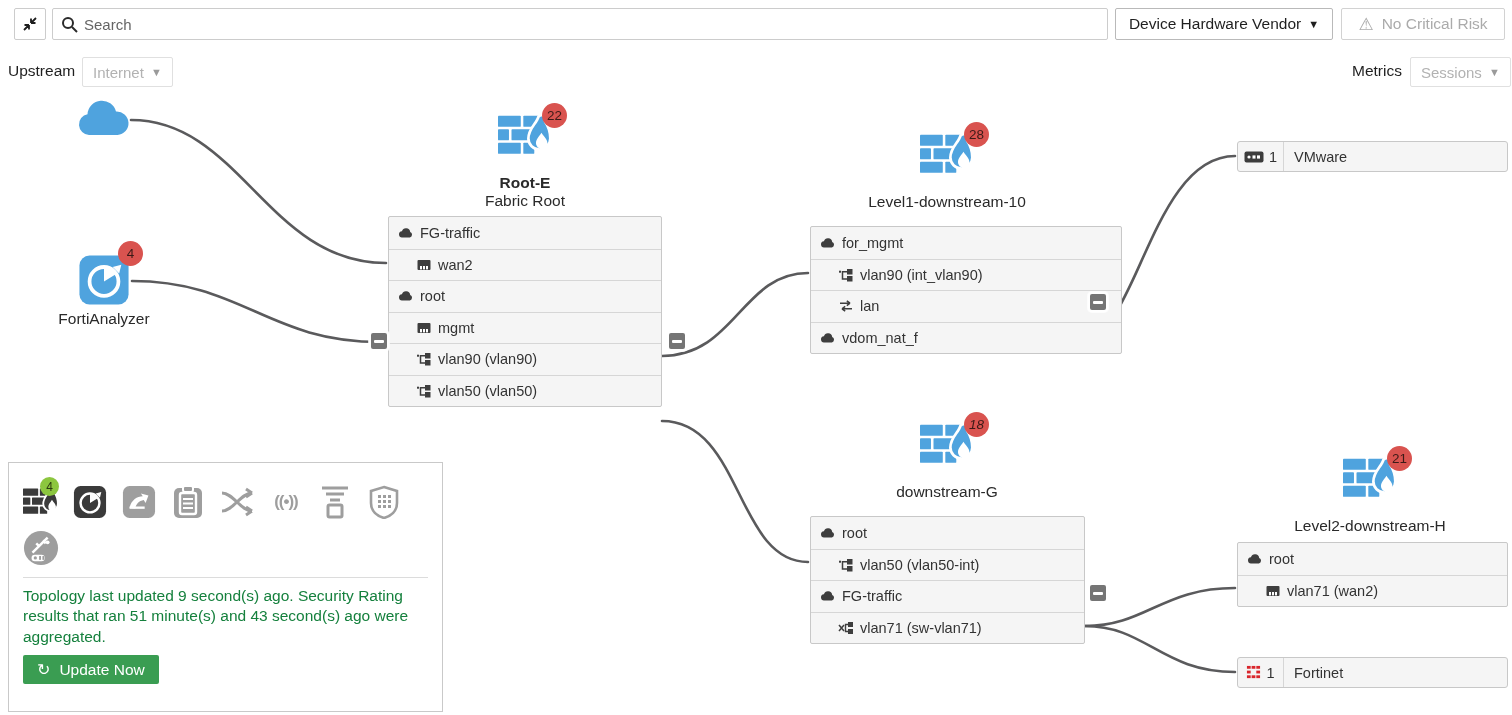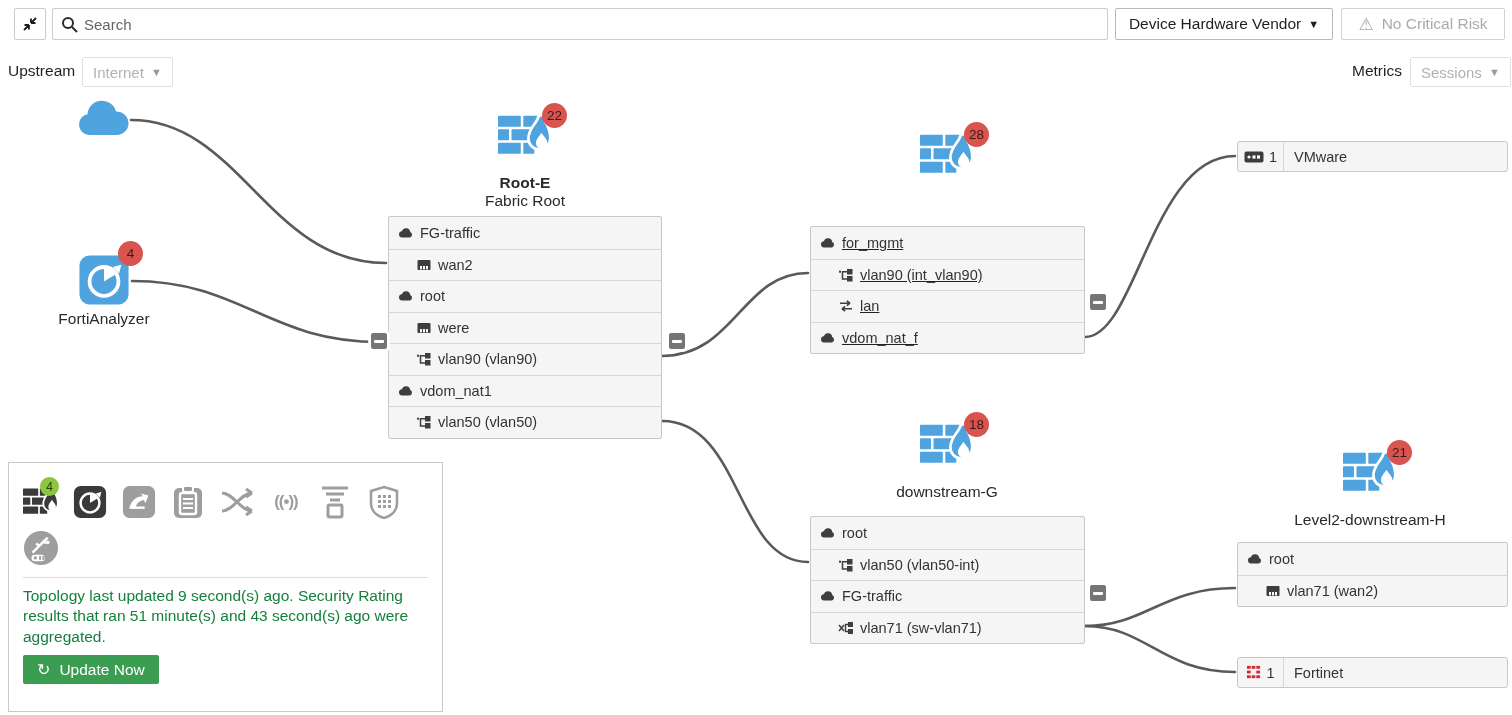--- a/index.html
+++ b/index.html
@@ -232,51 +232,46 @@
   <div class="frow vdom">
       <svg class="ric">
         <use href="#i-cloud"></use>
       </svg>
       <span>root</span>
     </div>
   <div class="frow intf">
       <svg class="ric">
         <use href="#i-port"></use>
       </svg>
-      <span>were</span>
+      <span>mgmt</span>
     </div>
   <div class="frow intf">
       <svg class="ric">
         <use href="#i-vlan"></use>
       </svg>
       <span>vlan90 (vlan90)</span>
-    </div>
-  <div class="frow vdom">
-      <svg class="ric">
-        <use href="#i-cloud"></use>
-      </svg>
-      <span>vdom_nat1</span>
     </div>
   <div class="frow intf">
       <svg class="ric">
         <use href="#i-vlan"></use>
       </svg>
       <span>vlan50 (vlan50)</span>
     </div>
 </div>
 
 <div class="abs" style="left:822px;top:131px;width:250px;">
   <div style="position:relative;width:54px;height:48px;margin:0 auto;">
     <svg class="fw-icon" style="color:#4fa3de">
         <use href="#fw"></use>
       </svg>
     <span class="badge" style="left:44px;top:-9px;">28</span>
   </div>
-</div>
-<div class="abs iftable" style="left:810px;top:226px;width:275px;text-decoration:underline;">
+  <div class="node-title" style="margin-top:14px;">Level1-downstream-10</div>
+</div>
+<div class="abs iftable" style="left:810px;top:226px;width:312px;">
   <div class="frow vdom">
       <svg class="ric">
         <use href="#i-cloud"></use>
       </svg>
       <span>for_mgmt</span>
     </div>
   <div class="frow intf">
       <svg class="ric">
         <use href="#i-vlan"></use>
       </svg>
@@ -304,21 +299,21 @@
     <span>1</span>
   </span>
   <span class="cell2">VMware</span>
 </div>
 
 <div class="abs" style="left:822px;top:421px;width:250px;">
   <div style="position:relative;width:54px;height:48px;margin:0 auto;">
     <svg class="fw-icon" style="color:#4fa3de">
         <use href="#fw"></use>
       </svg>
-    <span class="badge" style="left:44px;top:-9px;">18</span>
+    <span class="badge" style="left:44px;top:-9px;font-style:italic;">18</span>
   </div>
   <div class="node-title" style="margin-top:14px;">downstream-G</div>
 </div>
 <div class="abs iftable" style="left:810px;top:516px;width:275px;">
   <div class="frow vdom">
       <svg class="ric">
         <use href="#i-cloud"></use>
       </svg>
       <span>root</span>
     </div>
@@ -336,21 +331,21 @@
     </div>
   <div class="frow intf">
       <svg class="ric">
         <use href="#i-swvlan"></use>
       </svg>
       <span>vlan71 (sw-vlan71)</span>
     </div>
 </div>
 
 <div class="abs" style="left:1270px;top:444px;width:200px;">
-  <div style="position:relative;width:54px;height:48px;margin:5px auto;">
+  <div style="position:relative;width:54px;height:48px;margin:11px auto;">
     <svg class="fw-icon" style="color:#4fa3de">
         <use href="#fw"></use>
       </svg>
     <span class="badge" style="left:44px;top:-9px;">21</span>
   </div>
   <div class="node-title" style="margin-top:14px;">Level2-downstream-H</div>
 </div>
 <div class="abs iftable" style="left:1237px;top:542px;width:271px;">
   <div class="frow vdom">
       <svg class="ric">

